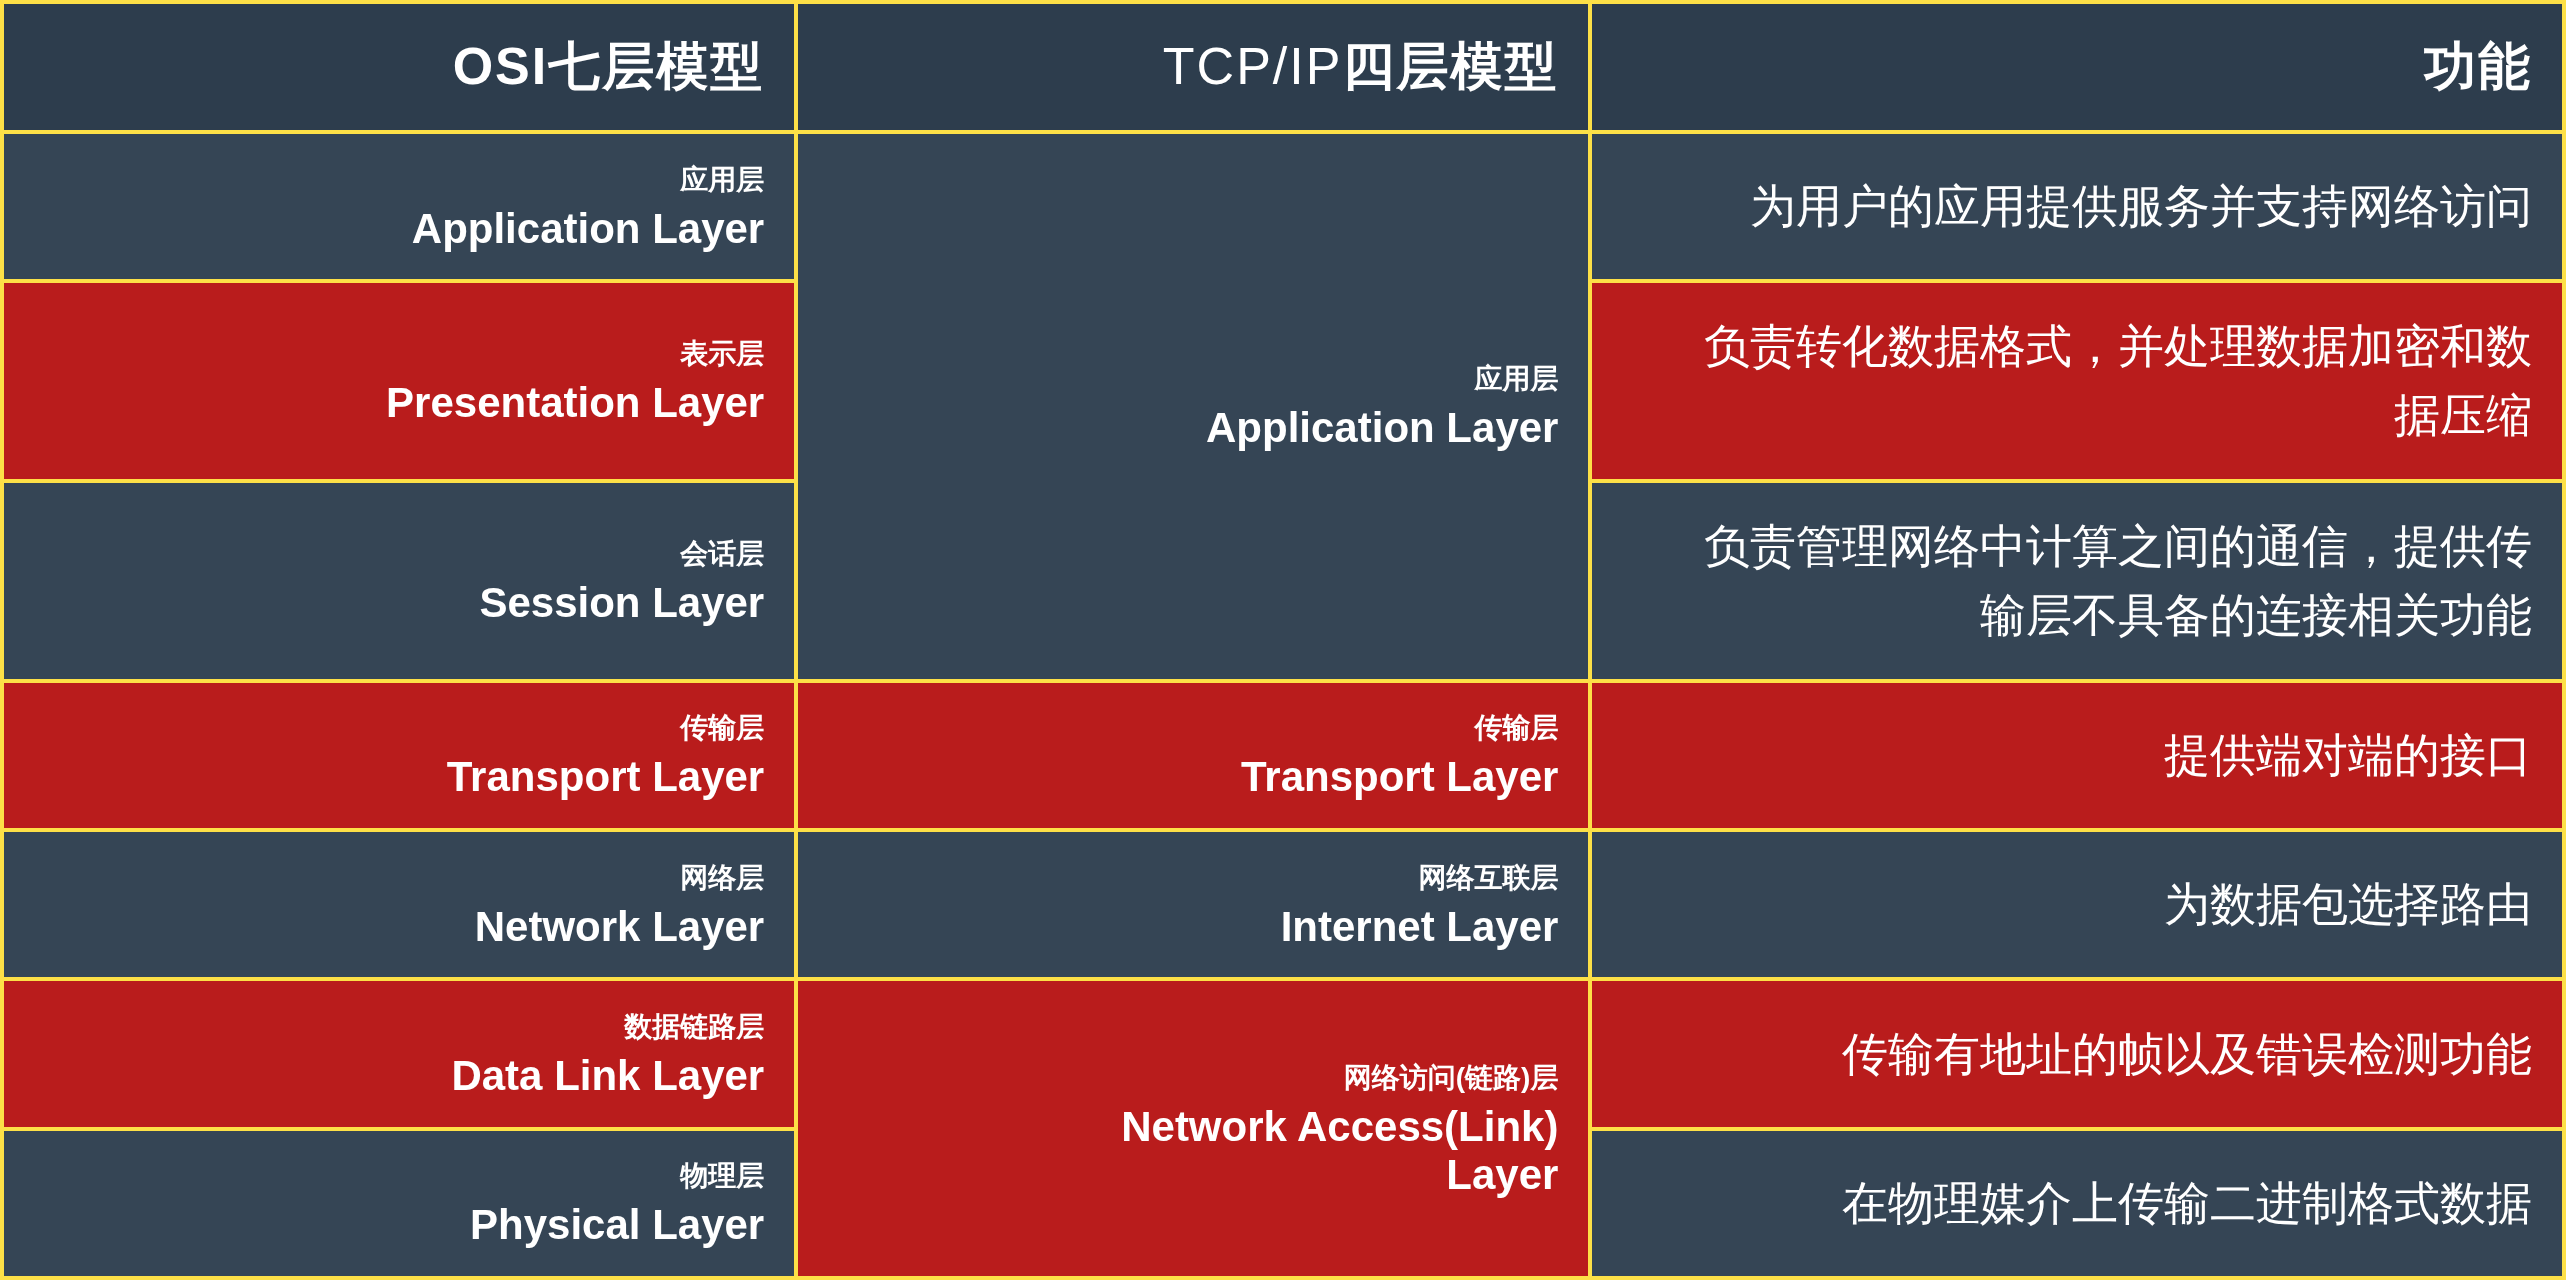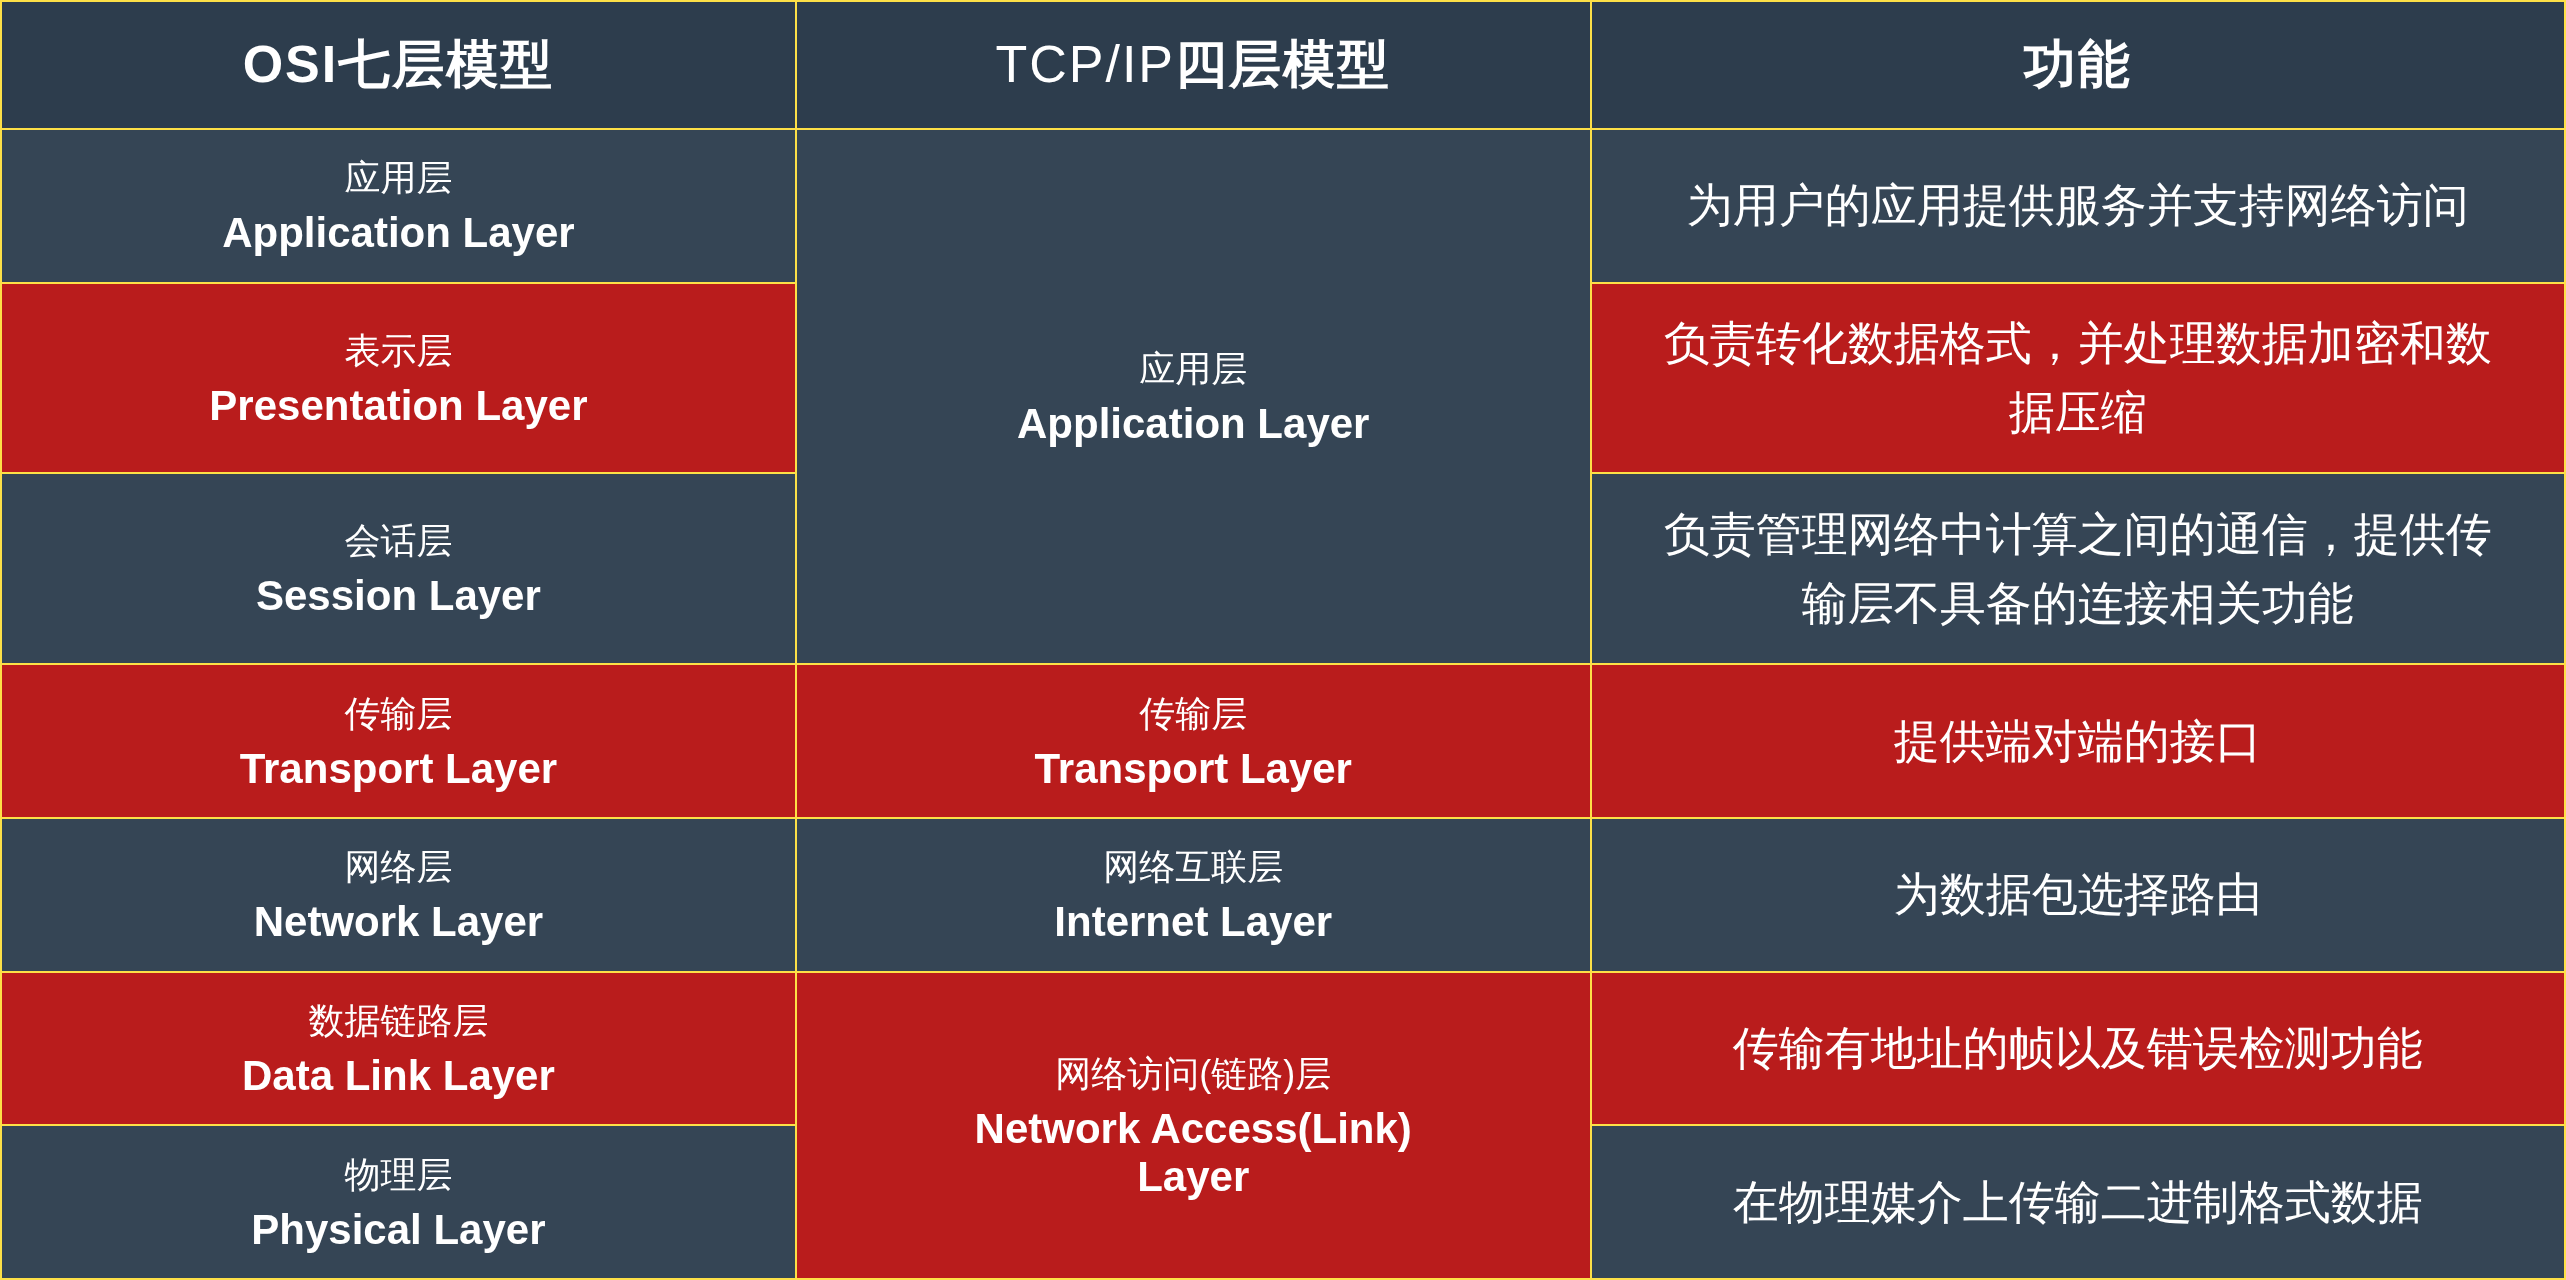--- a/index.html
+++ b/index.html
@@ -17,22 +17,22 @@
       align-items: stretch;
     }
 
     table {
       width: 100%;
       border-collapse: collapse;
       table-layout: fixed;
     }
 
     th, td {
-      border: 2px solid #fde047;
-      text-align: center;
+      border: 4px solid #fde047;
+      text-align: right;
       vertical-align: middle;
       color: #ffffff;
       padding: 20px 30px;
     }
 
     thead th {
       background-color: #2d3d4d;
       font-size: 52px;
       font-weight: bold;
       padding: 28px 30px;
@@ -45,22 +45,22 @@
 
     .layer-row-alt td {
       background-color: #b91c1c;
     }
 
     .layer-row-dark td {
       background-color: #354555;
     }
 
     .cell-cn {
-      font-size: 36px;
-      font-weight: normal;
+      font-size: 28px;
+      font-weight: bold;
       display: block;
       margin-bottom: 6px;
     }
 
     .cell-en {
       font-size: 42px;
       font-weight: bold;
       display: block;
     }
 

